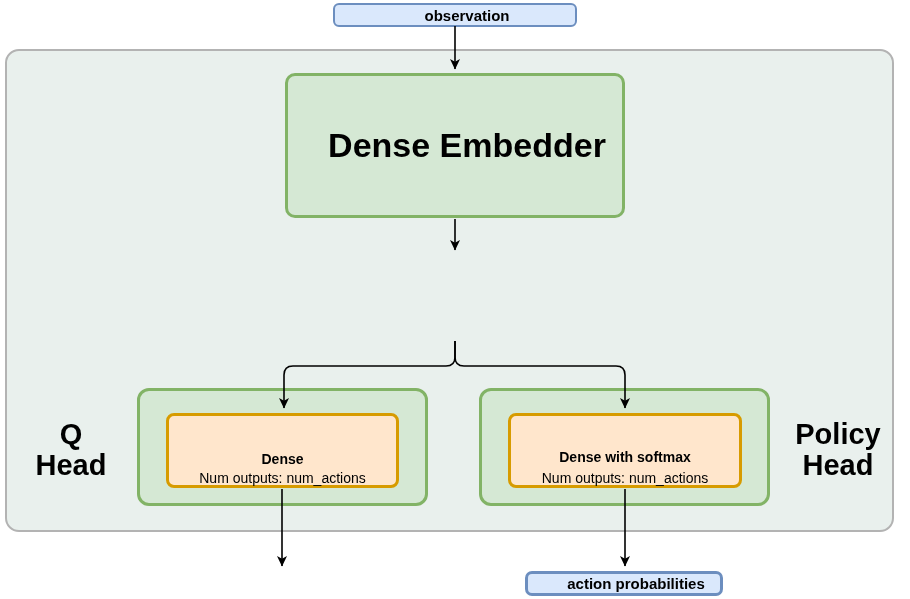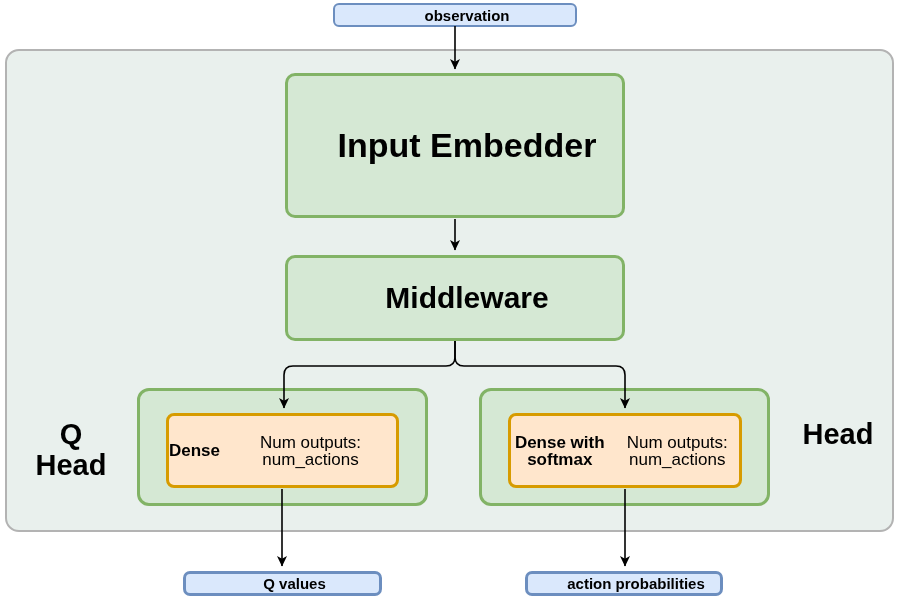--- a/index.html
+++ b/index.html
@@ -65,25 +65,26 @@
     border: 3px solid var(--green-border);
     border-radius: 12px;
   }
 
   .orange-node {
     position: absolute;
     background: var(--orange-fill);
     border: 3px solid var(--orange-border);
     border-radius: 8px;
     display: flex;
+    flex-direction: column;
     align-items: center;
-    justify-content: flex-start;
+    justify-content: flex-end;
     gap: 5px;
     text-align: center;
-    font-size: 17px;
+    font-size: 14px;
     line-height: 1;
   }
   .orange-node .dense-title { font-weight: bold; }
 
   .head-label {
     position: absolute;
     font-weight: bold;
     font-size: 29px;
     line-height: 1.07;
     text-align: center;
@@ -116,44 +117,43 @@
 </style>
 </head>
 <body>
 
 <div class="canvas">
 
   <div class="outer-container"></div>
 
   <div class="node blue-node" id="node-observation">observation</div>
 
-  <div class="node green-node" id="node-input-embedder">Input Embedder</div>
+  <div class="node green-node" id="node-input-embedder">Dense Embedder</div>
 
-  <div class="node green-node" id="node-middleware">Middleware</div>
 
   <div class="head-container" id="q-head-container"></div>
   <div class="orange-node" id="node-q-dense">
     <div class="dense-title">Dense</div>
     <div class="dense-subtitle">Num outputs: num_actions</div>
   </div>
   <div class="head-label" id="q-head-label">
     <div>Q</div>
     <div>Head</div>
   </div>
 
   <div class="head-container" id="policy-head-container"></div>
   <div class="orange-node" id="node-policy-dense">
     <div class="dense-title">Dense with softmax</div>
     <div class="dense-subtitle">Num outputs: num_actions</div>
   </div>
   <div class="head-label" id="policy-head-label">
+    <div>Policy</div>
     <div>Head</div>
   </div>
 
-  <div class="node blue-node thick" id="node-q-values">Q values</div>
   <div class="node blue-node thick" id="node-action-probs">action probabilities</div>
 
   <svg class="connectors" viewBox="0 0 910 599">
     <defs>
       <marker id="arrow" markerUnits="userSpaceOnUse" markerWidth="14" markerHeight="14" refX="11" refY="6" orient="auto">
         <path class="arrow-head" d="M1,1 L11.5,6 L1,11 L3.8,6 Z"></path>
       </marker>
     </defs>
 
     <line class="edge" x1="455" y1="26" x2="455" y2="69" marker-end="url(#arrow)"></line>

